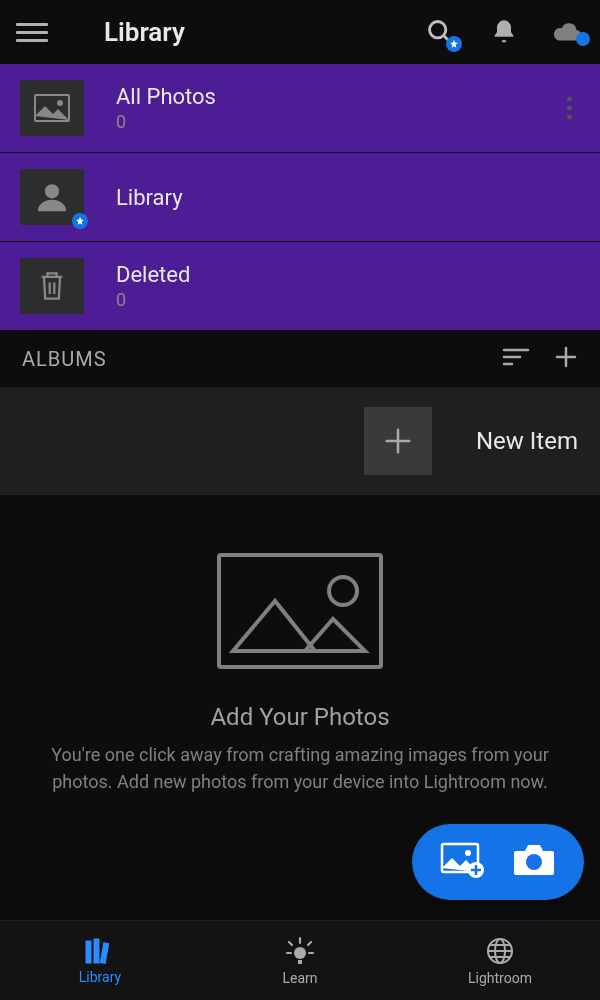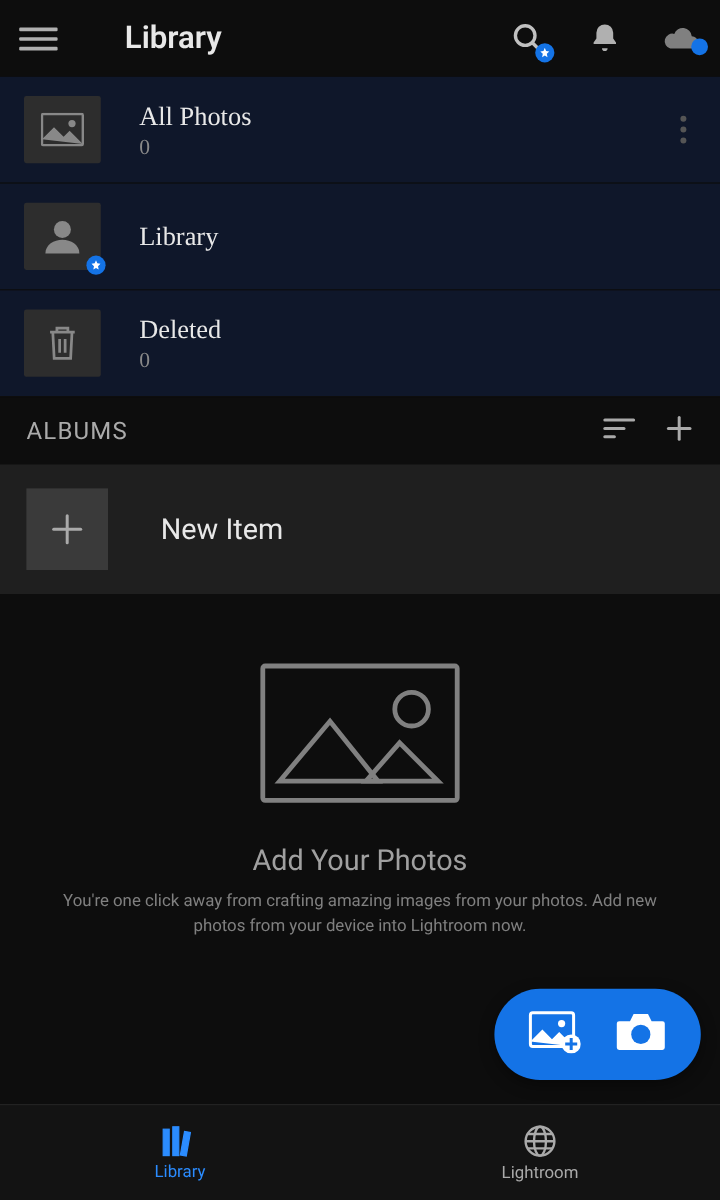--- a/index.html
+++ b/index.html
@@ -73,22 +73,21 @@
       bottom: 2px;
       right: -6px;
       width: 14px;
       height: 14px;
       border-radius: 50%;
       background: #1473e6;
     }
 
     
     .list {
-      background: #0f172a;
-      font-family: Liberation Serif, serif;
+      background: #4c1d95;
     }
     .list-item {
       display: flex;
       align-items: center;
       padding: 16px 20px;
       border-bottom: 1px solid #0d0d0d;
       cursor: pointer;
       position: relative;
     }
     .list-icon-box {
@@ -151,20 +150,21 @@
       align-items: center;
     }
 
     
     .album-row {
       display: flex;
       align-items: center;
       padding: 20px 22px;
       background: #1f1f1f;
       cursor: pointer;
+      justify-content: flex-end;
     }
     .album-icon-box {
       width: 68px;
       height: 68px;
       background: #3a3a3a;
       display: flex;
       align-items: center;
       justify-content: center;
     }
     .album-label {
@@ -178,21 +178,21 @@
       flex-direction: column;
       align-items: center;
       padding: 56px 32px 20px;
     }
     .empty-title {
       font-size: 24px;
       color: #a0a0a0;
       margin-top: 32px;
     }
     .empty-desc {
-      font-size: 14px;
+      font-size: 18px;
       color: #808080;
       text-align: center;
       line-height: 1.5;
       margin-top: 10px;
     }
 
     
     .fab {
       position: absolute;
       right: 16px;
@@ -388,20 +388,32 @@
 <div class="bottom-nav">
   <div class="nav-item active">
     <svg width="32" height="28" viewBox="0 0 32 28" fill="#2b8cff">
         <rect x="2" y="4" width="5" height="22"></rect>
         <rect x="10" y="2" width="5" height="24"></rect>
         <rect x="18" y="6" width="5" height="20" transform="rotate(10 20 16)"></rect>
       </svg>
     <div class="nav-label">Library</div>
   </div>
   <div class="nav-item">
+    <svg width="30" height="30" viewBox="0 0 30 30" fill="none" stroke="#aaa" stroke-width="2.2" stroke-linecap="round">
+        <circle cx="15" cy="17" r="6" fill="#aaa" stroke="none"></circle>
+        <rect x="13" y="24" width="4" height="4" fill="#aaa" stroke="none"></rect>
+        <line x1="15" y1="2" x2="15" y2="7"></line>
+        <line x1="4" y1="6" x2="7" y2="9"></line>
+        <line x1="26" y1="6" x2="23" y2="9"></line>
+        <line x1="2" y1="17" x2="6" y2="17"></line>
+        <line x1="24" y1="17" x2="28" y2="17"></line>
+      </svg>
+    <div class="nav-label">Learn</div>
+  </div>
+  <div class="nav-item">
     <svg width="30" height="30" viewBox="0 0 30 30" fill="none" stroke="#aaa" stroke-width="2">
         <circle cx="15" cy="15" r="12"></circle>
         <ellipse cx="15" cy="15" rx="5" ry="12"></ellipse>
         <line x1="3" y1="15" x2="27" y2="15"></line>
         <line x1="5" y1="9" x2="25" y2="9"></line>
         <line x1="5" y1="21" x2="25" y2="21"></line>
       </svg>
     <div class="nav-label">Lightroom</div>
   </div>
 </div>

